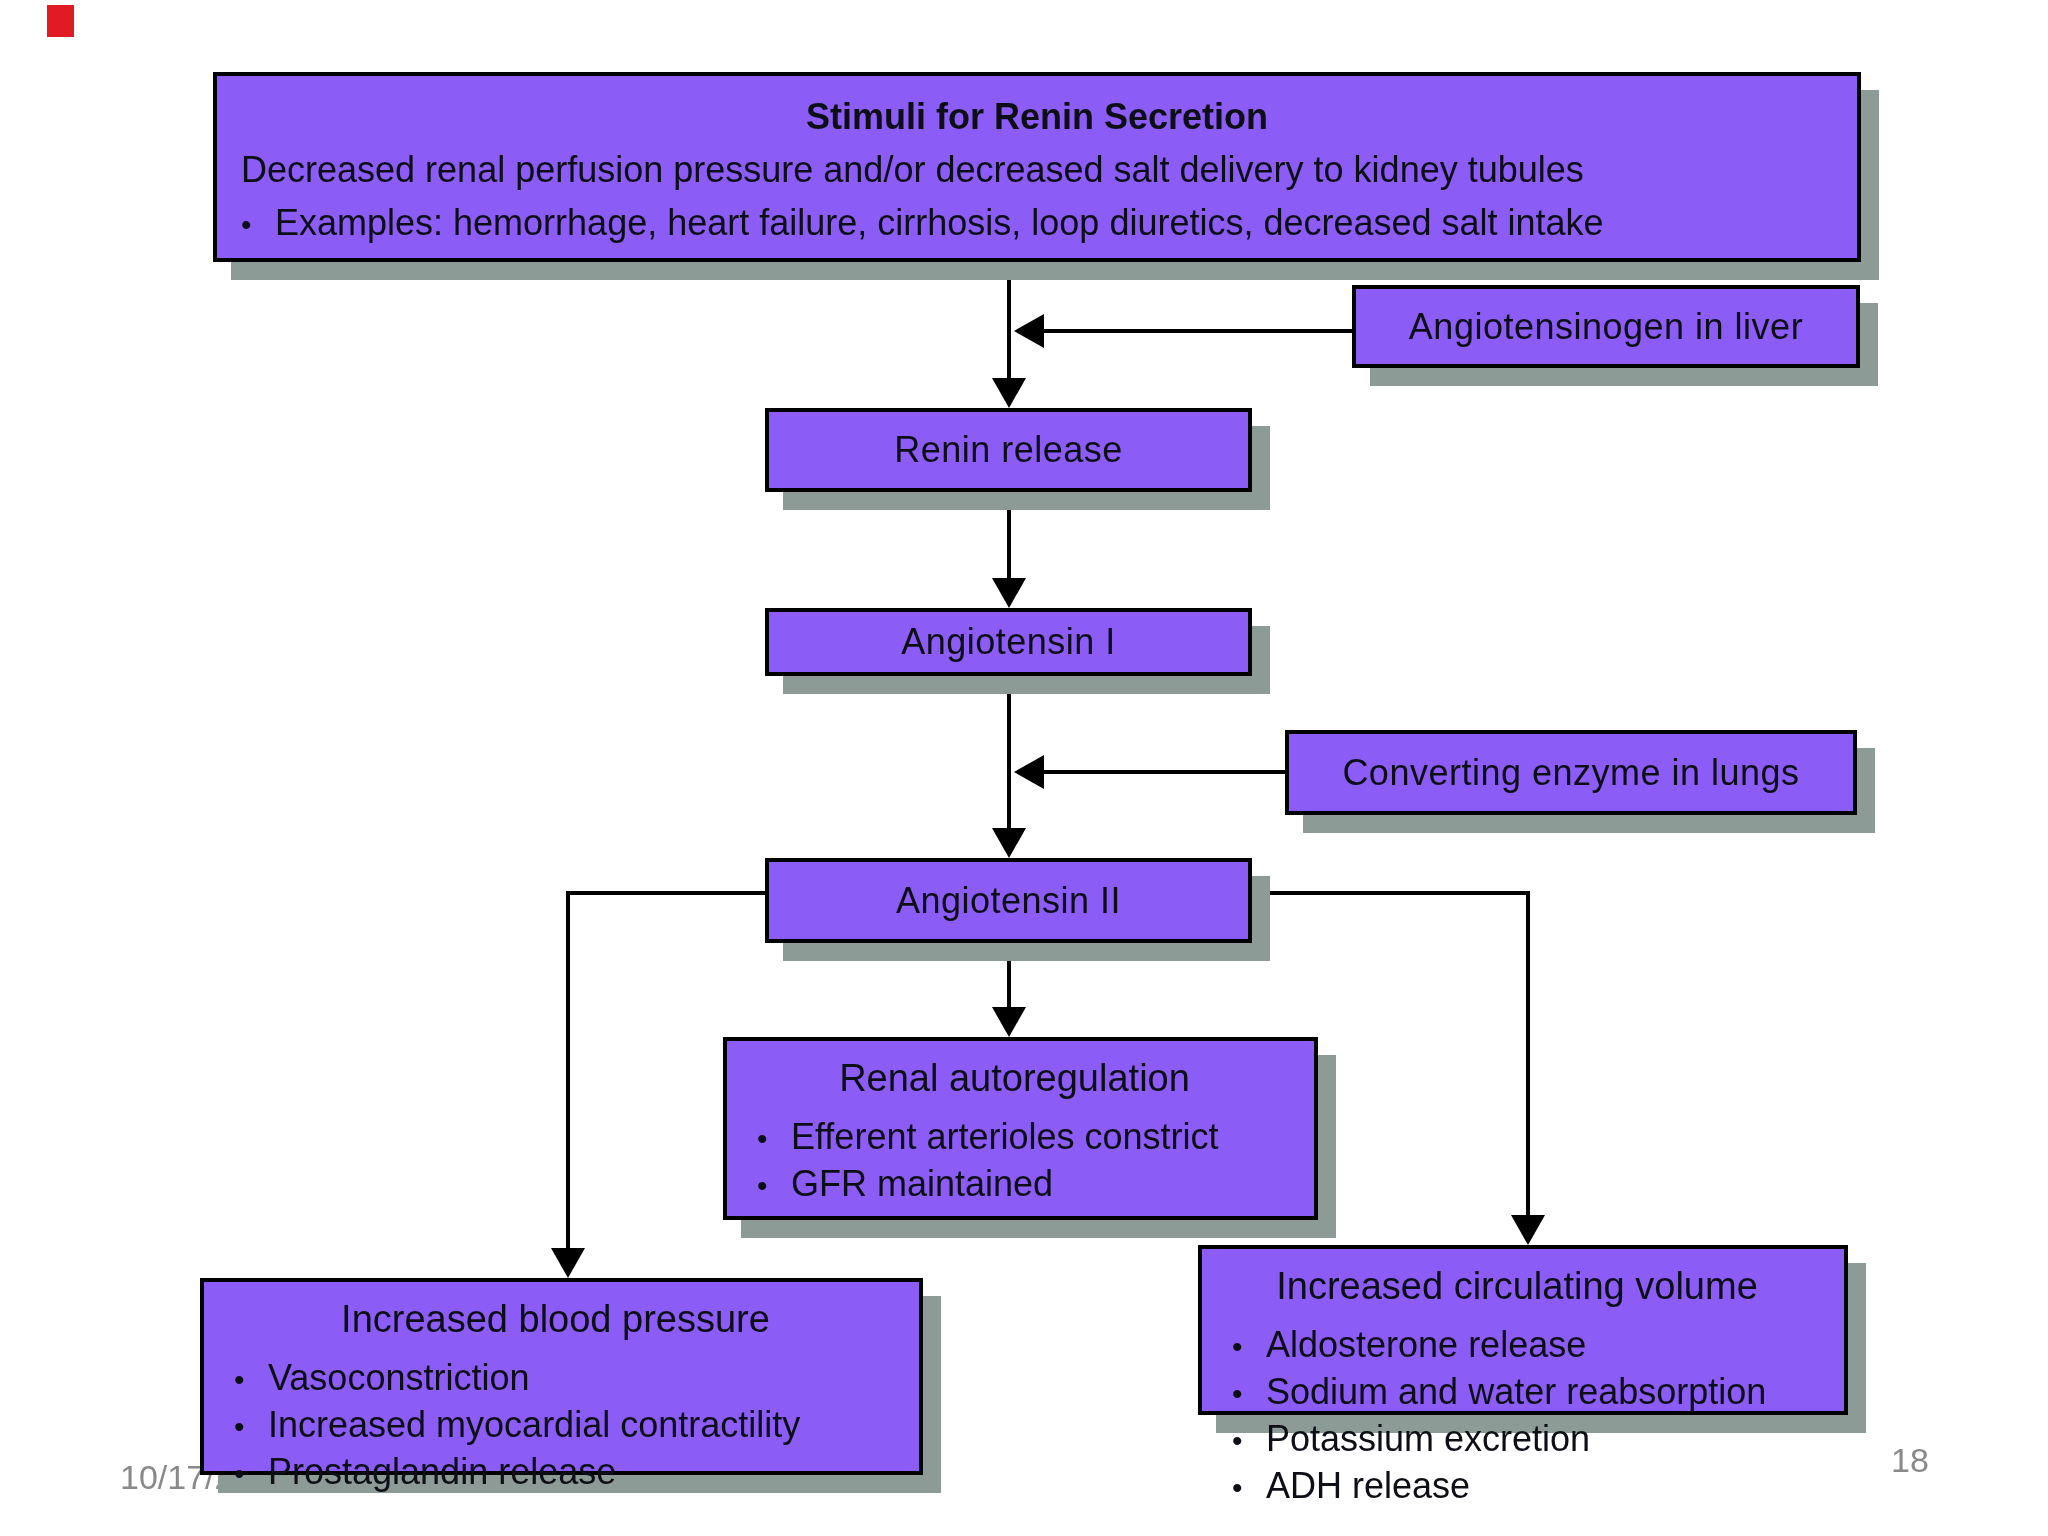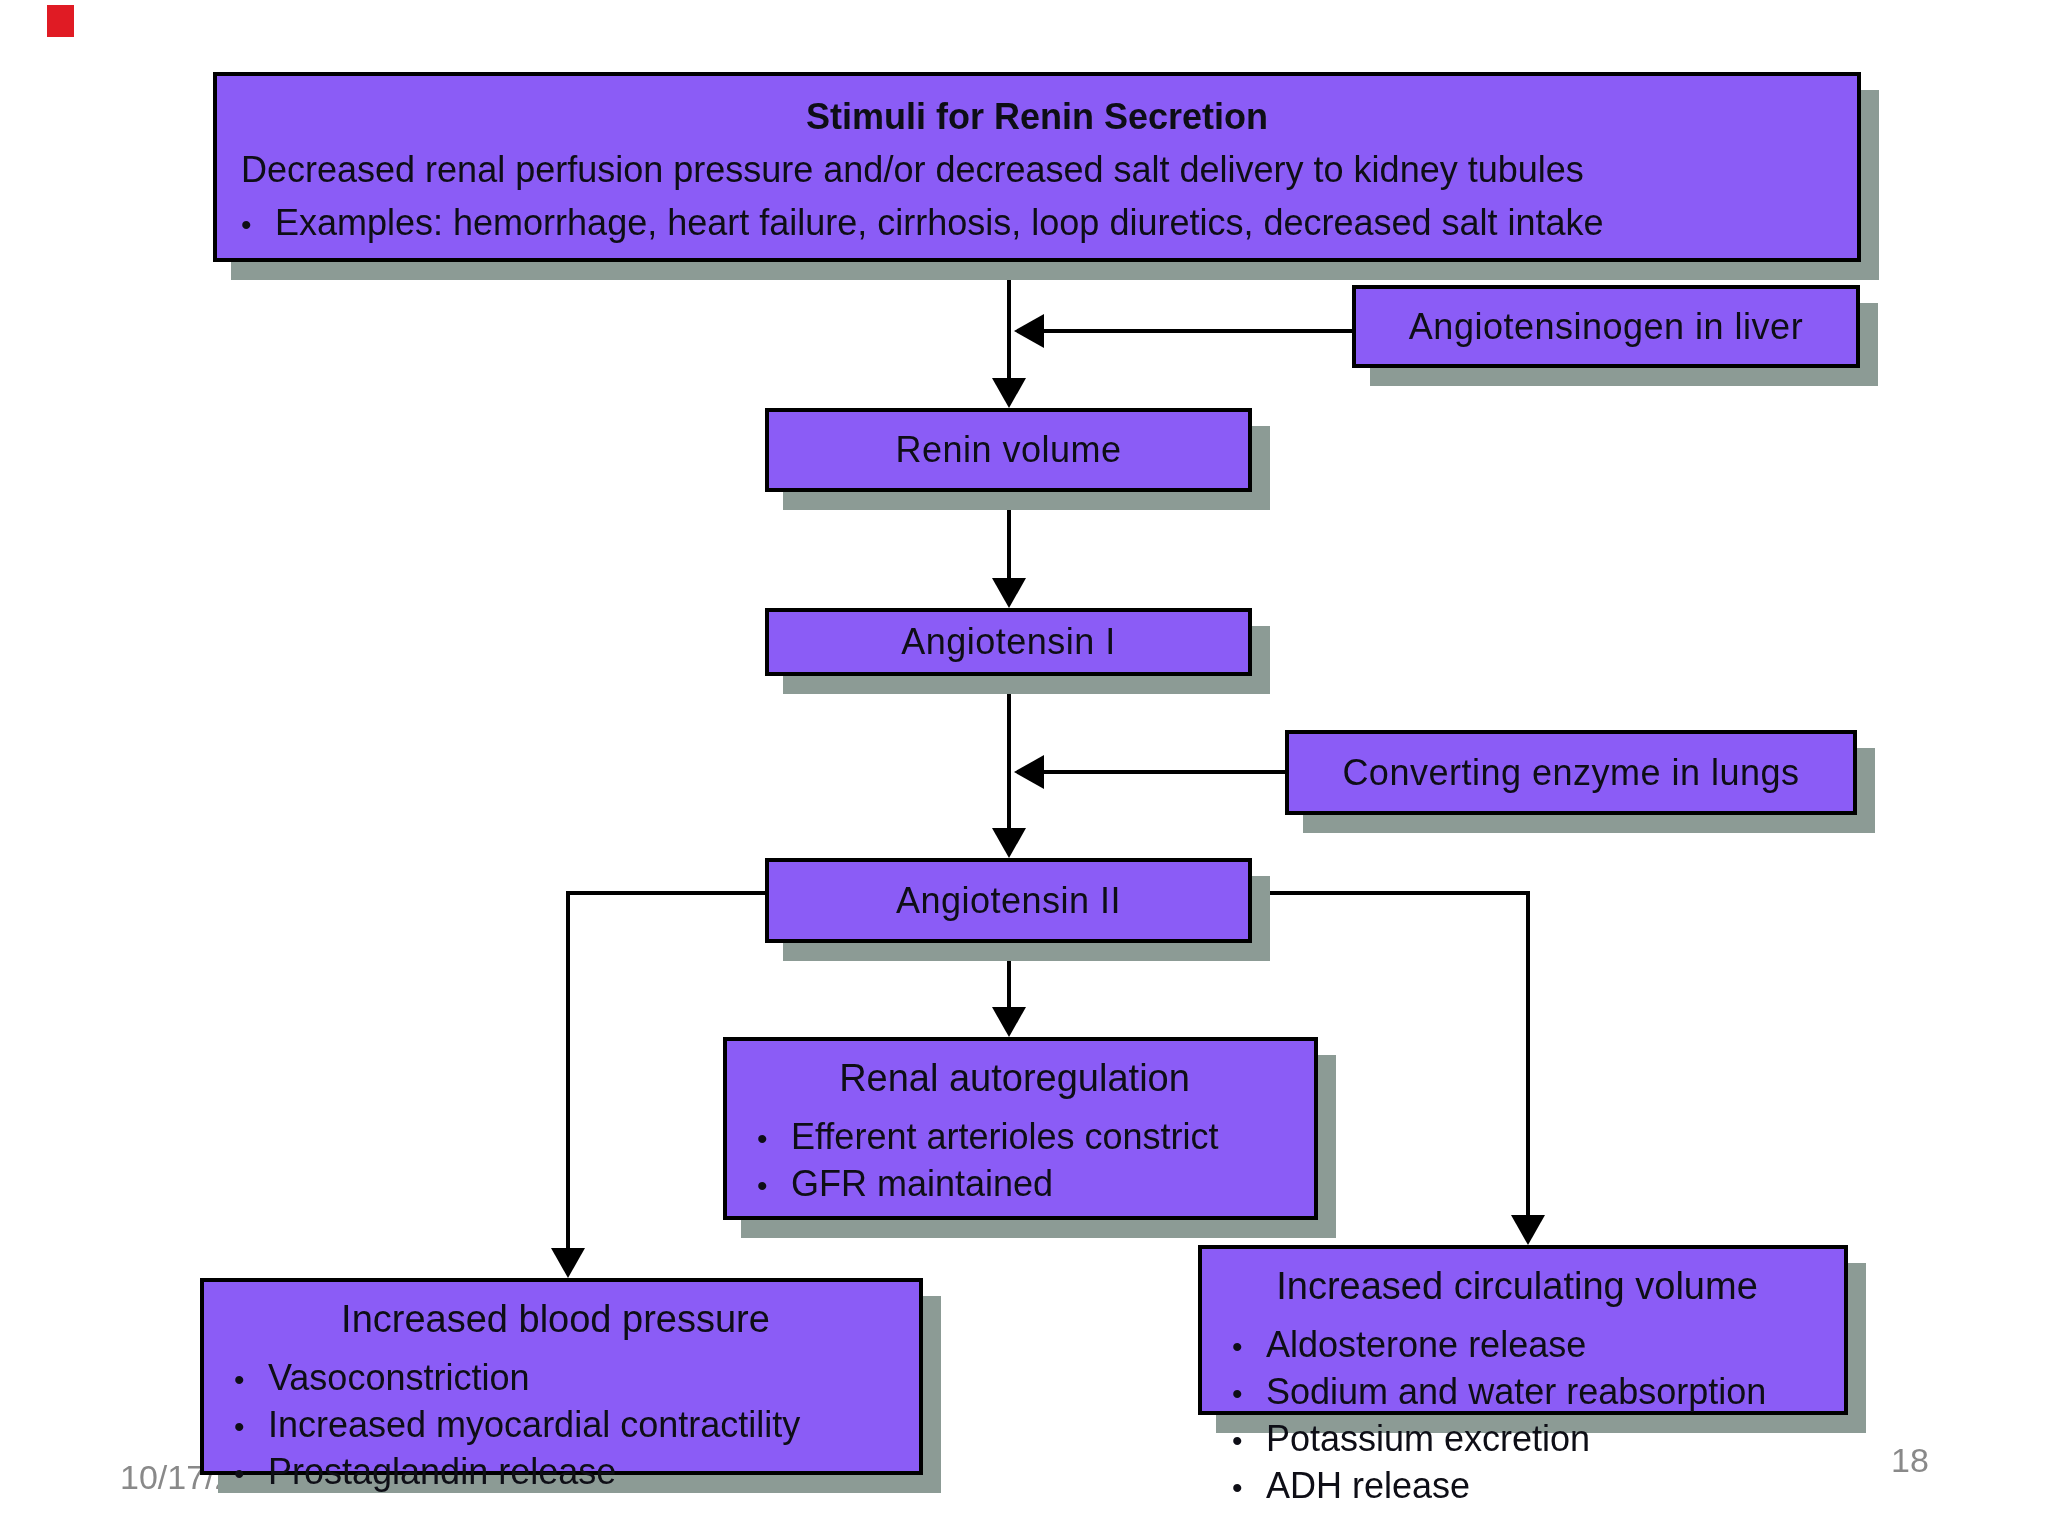--- a/index.html
+++ b/index.html
@@ -71,21 +71,21 @@
       <span class="dot">•</span>
       <span>Examples: hemorrhage, heart failure, cirrhosis, loop diuretics, decreased salt intake</span>
     </div>
   </div>
 
   <div class="box label-box" style="left:1352px;top:285px;width:508px;height:83px;">
     <span>Angiotensinogen in liver</span>
   </div>
 
   <div class="box label-box" style="left:765px;top:408px;width:487px;height:84px;">
-    <span>Renin volume</span>
+    <span>Renin release</span>
   </div>
 
   <div class="box label-box" style="left:765px;top:608px;width:487px;height:68px;">
     <span>Angiotensin I</span>
   </div>
 
   <div class="box label-box" style="left:1285px;top:730px;width:572px;height:85px;">
     <span>Converting enzyme in lungs</span>
   </div>
 

